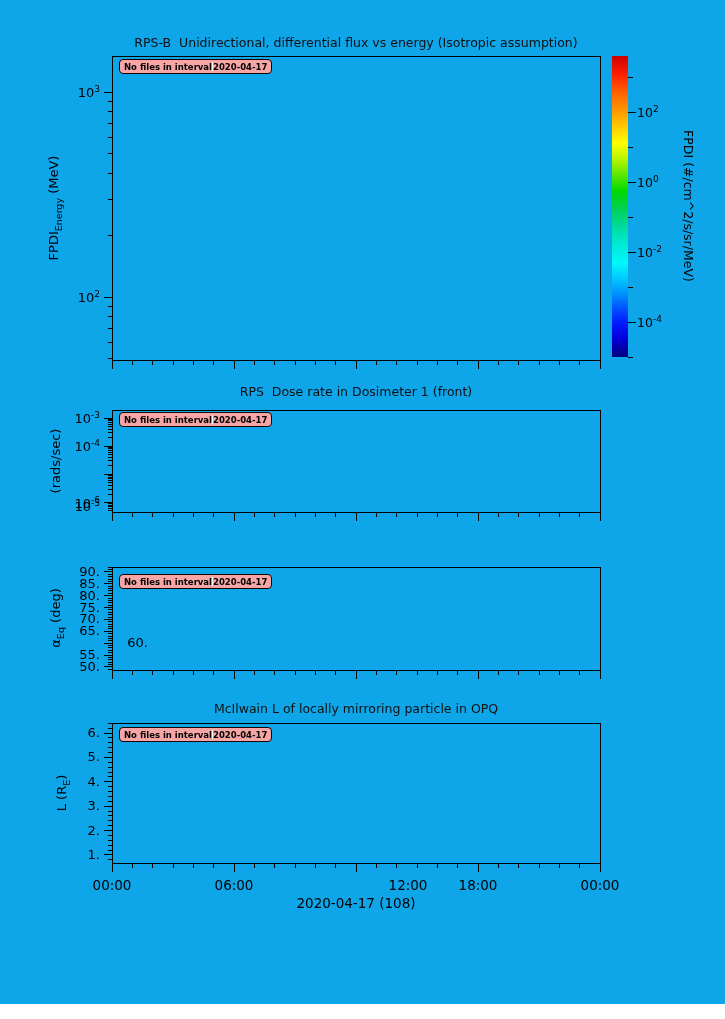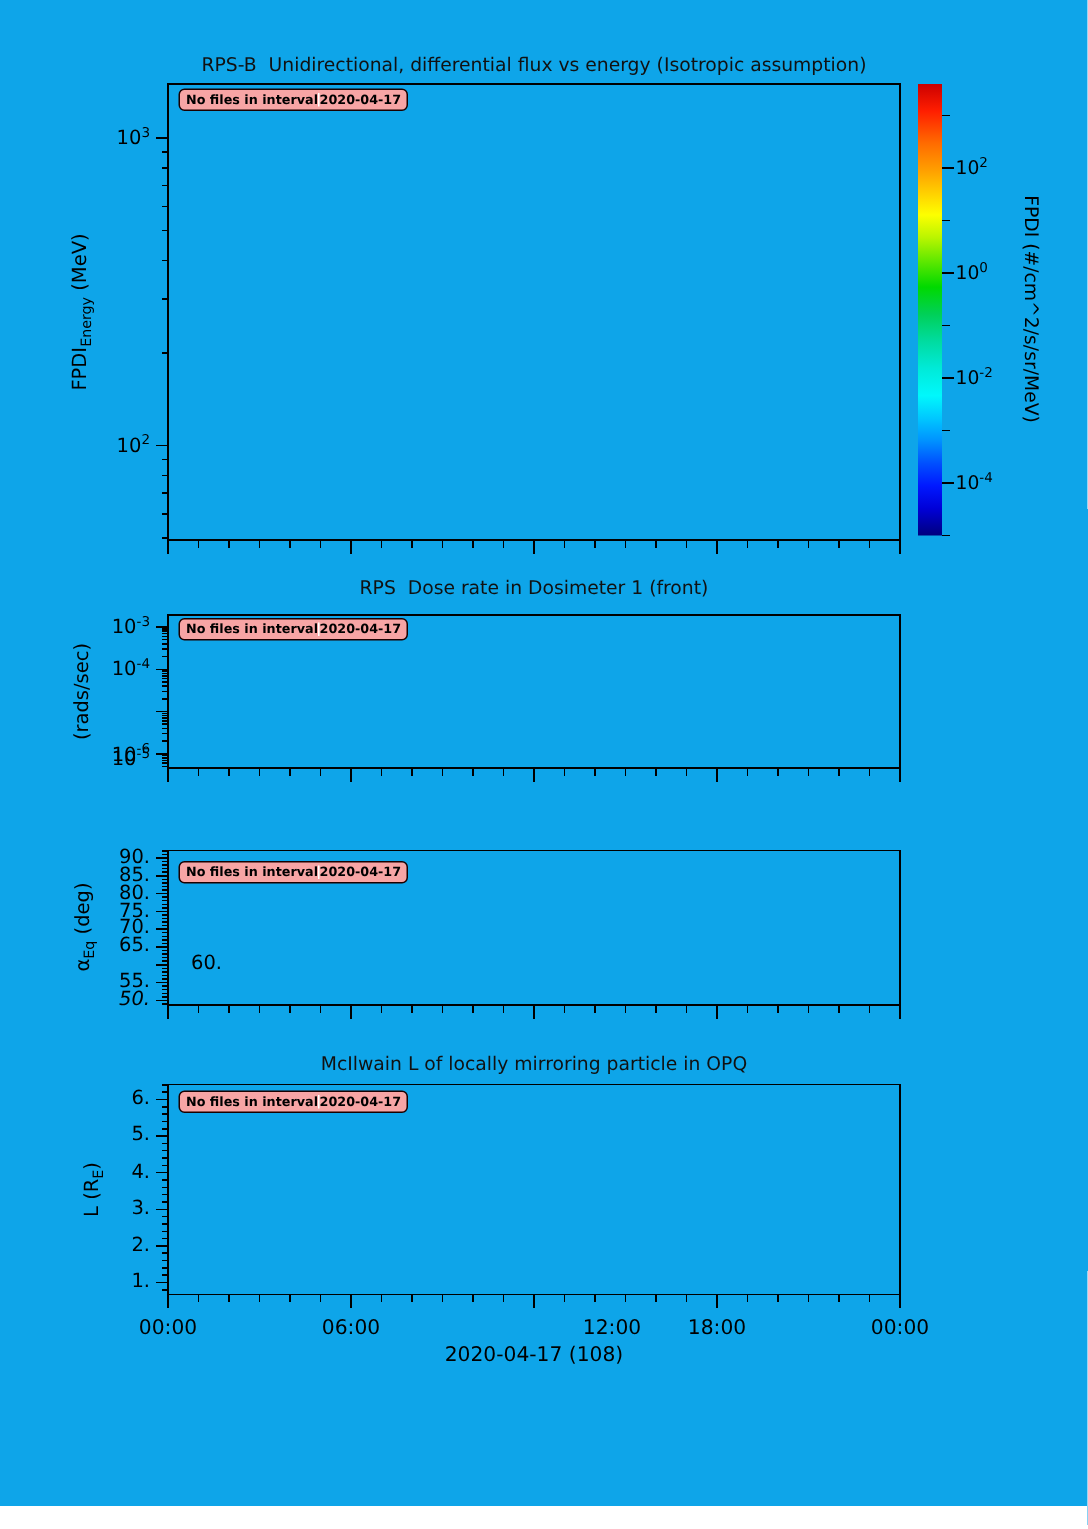--- a/index.html
+++ b/index.html
@@ -108,21 +108,21 @@
     <div class="ytick" style="top: 467.338px; margin-top: 32px;">10<sup>-5</sup></div>
     <div class="ytick" style="top: 495.507px;">10<sup>-6</sup></div>
     <div class="ytick" style="top: 564.984px;">90.</div>
     <div class="ytick" style="top: 576.85px;">85.</div>
     <div class="ytick" style="top: 588.717px;">80.</div>
     <div class="ytick" style="top: 600.583px;">75.</div>
     <div class="ytick" style="top: 612.449px;">70.</div>
     <div class="ytick" style="top: 624.316px;">65.</div>
     <div class="ytick" style="top: 636.182px; padding-left: 48px;">60.</div>
     <div class="ytick" style="top: 648.048px;">55.</div>
-    <div class="ytick" style="top: 659.915px; font-style: italic;">50.</div>
+    <div class="ytick" style="top: 659.915px;">50.</div>
     <div class="ytick" style="top: 726.003px;">6.</div>
     <div class="ytick" style="top: 750.402px;">5.</div>
     <div class="ytick" style="top: 774.801px;">4.</div>
     <div class="ytick" style="top: 799.2px;">3.</div>
     <div class="ytick" style="top: 823.598px;">2.</div>
     <div class="ytick" style="top: 847.997px;">1.</div>
     <div class="cbtick" style="top: 105px;">10<sup>2</sup></div>
     <div class="cbtick" style="top: 175px;">10<sup>0</sup></div>
     <div class="cbtick" style="top: 245px;">10<sup>-2</sup></div>
     <div class="cbtick" style="top: 315px;">10<sup>-4</sup></div>

